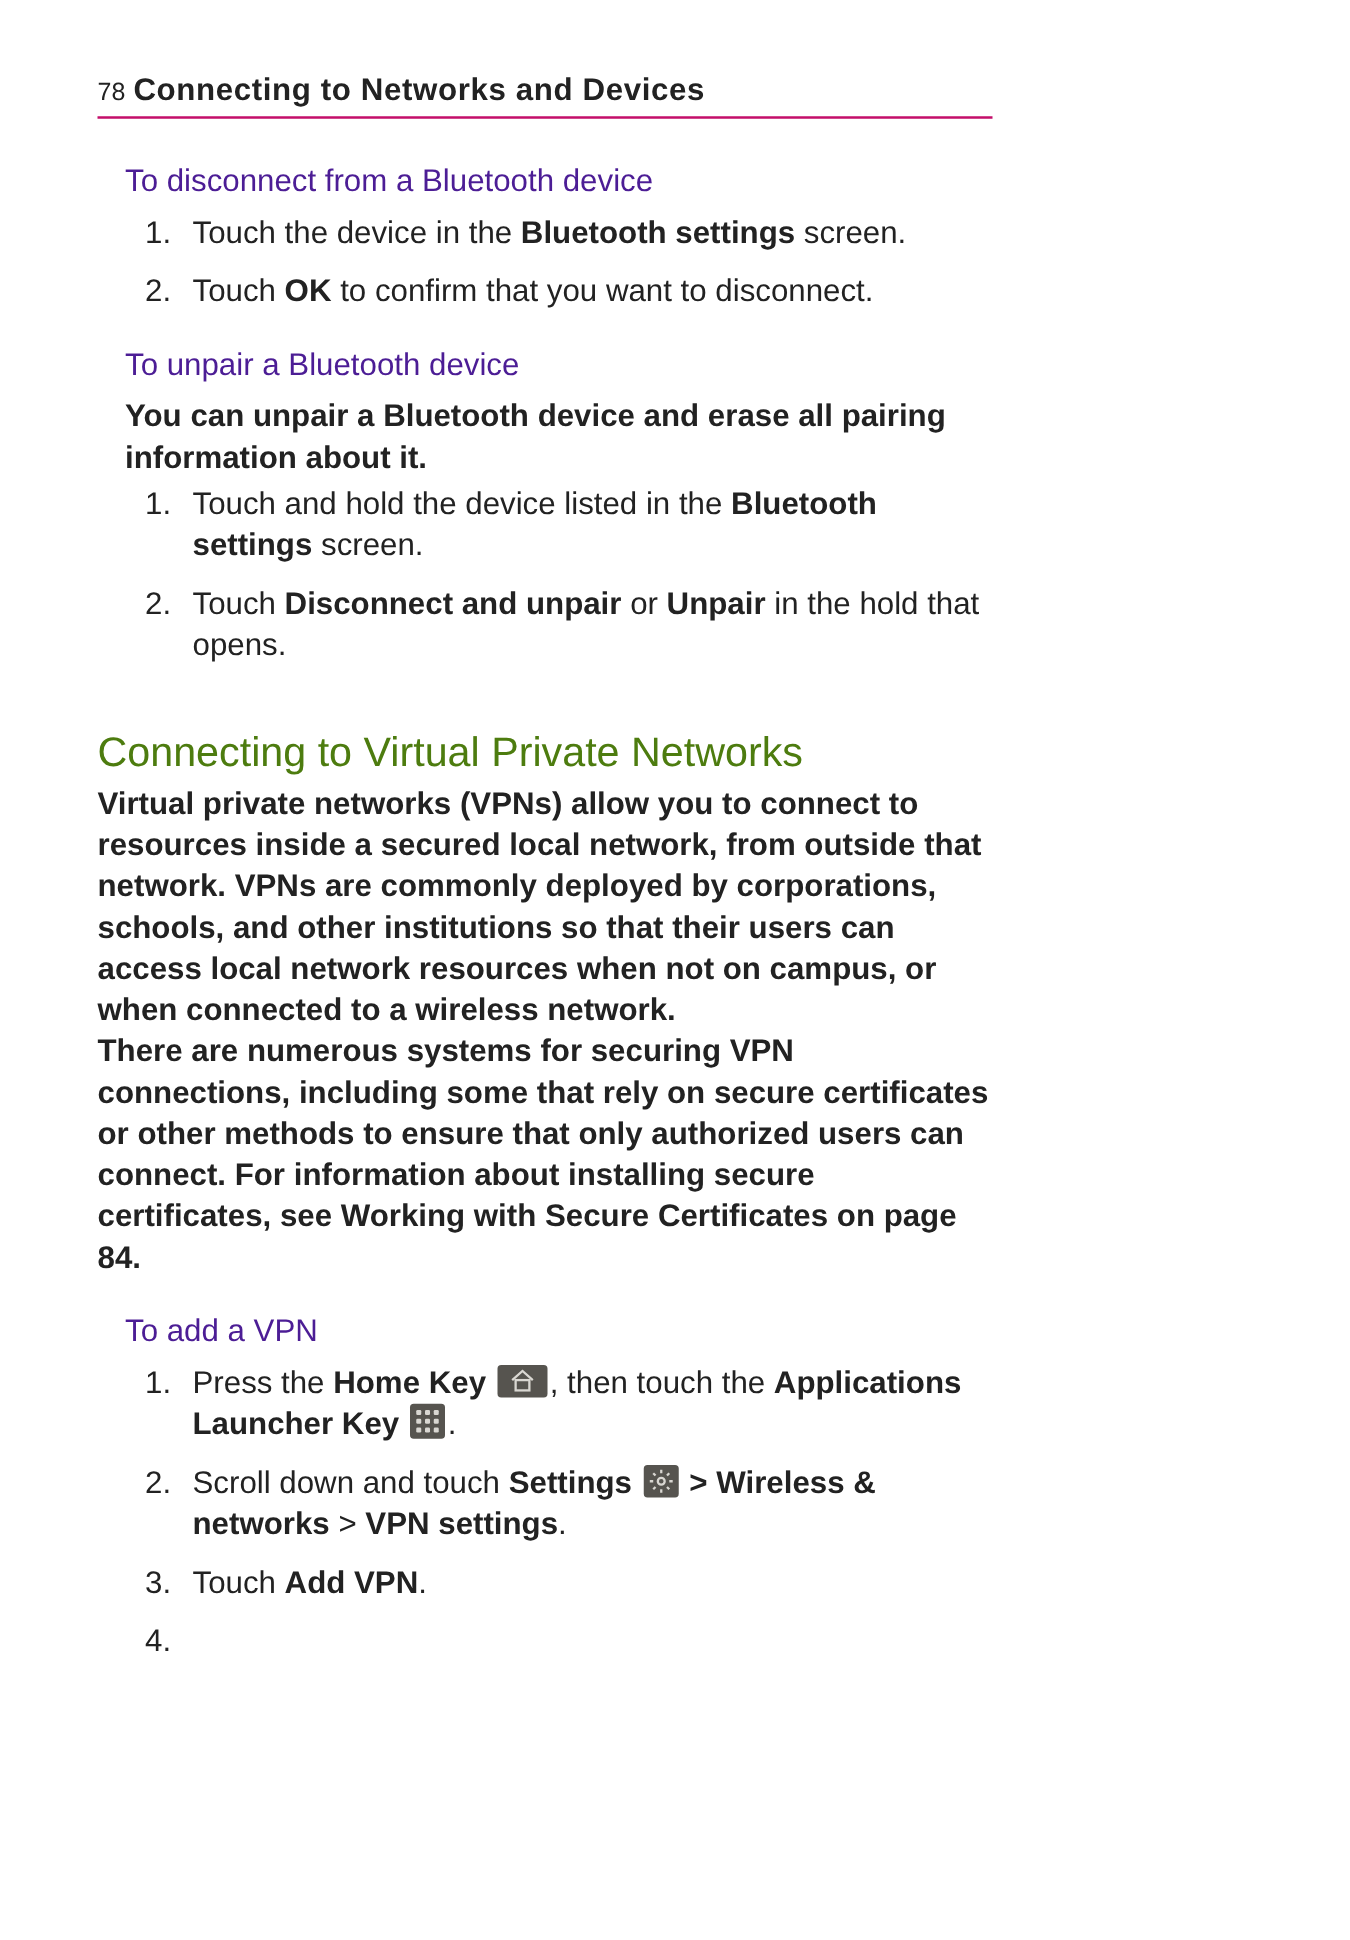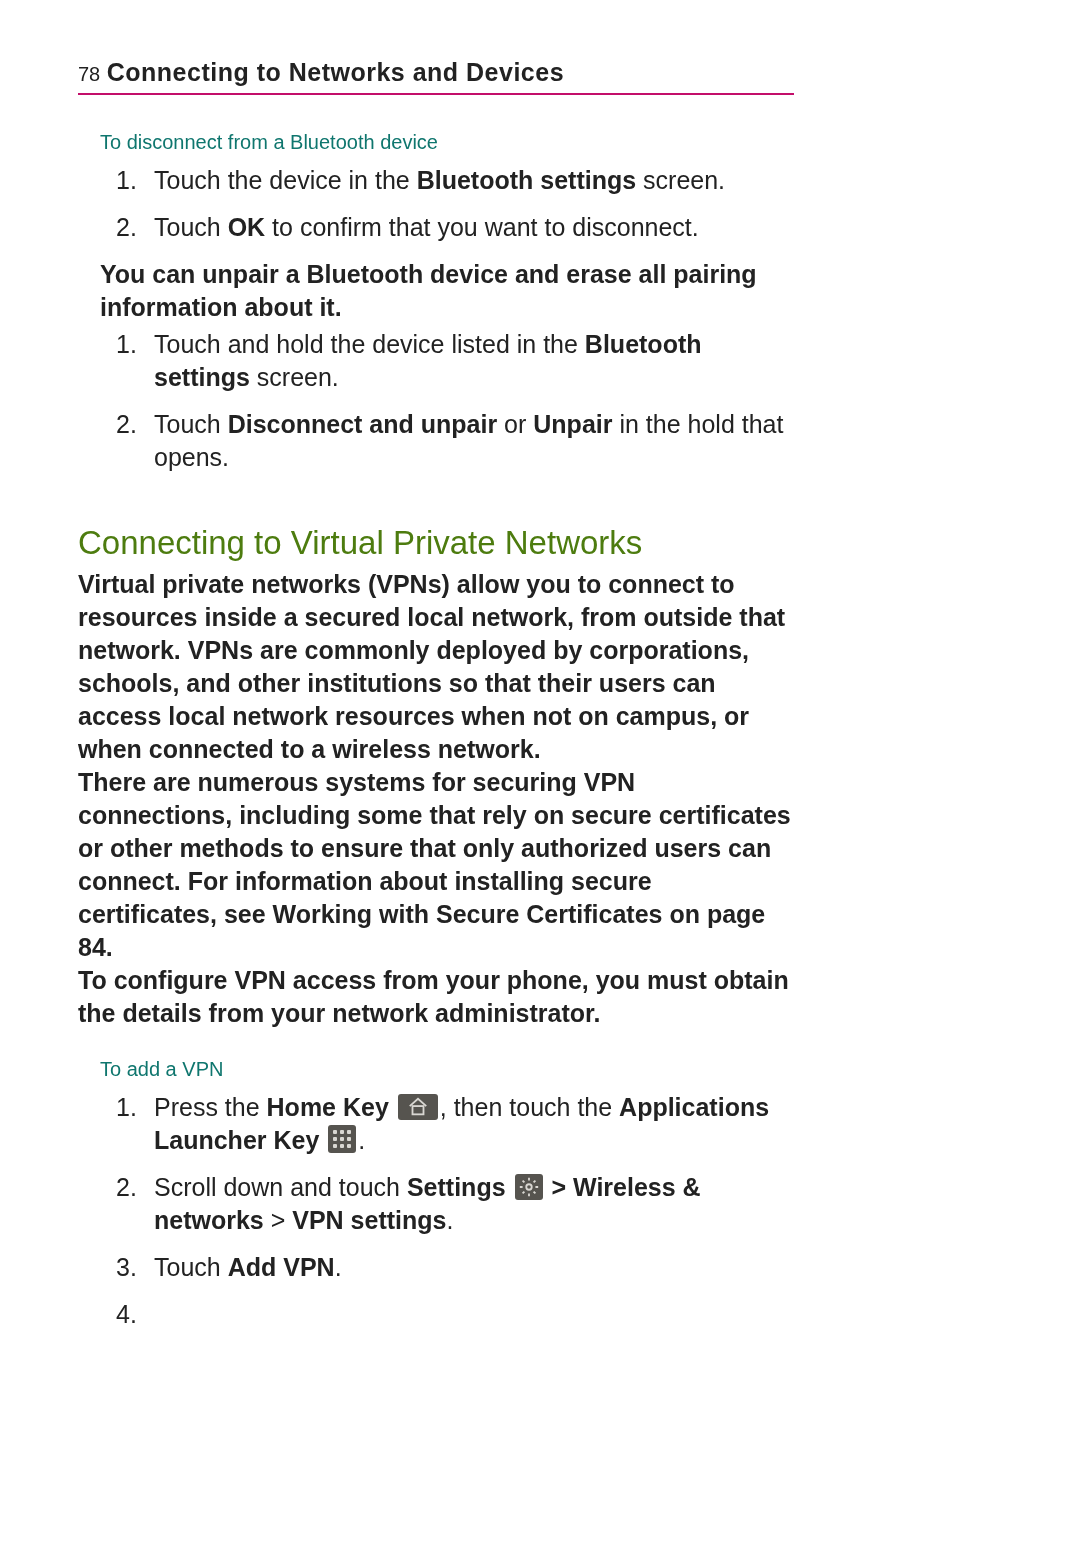--- a/index.html
+++ b/index.html
@@ -28,22 +28,22 @@
     vertical-align: baseline;
     padding-right: 2px;
   }
   .header-title {
     font-size: 25px;
     font-weight: 700;
     letter-spacing: 0.5px;
     color: #222;
   }
   .sub-heading {
-    font-size: 20px;
-    color: #0f766e;
+    font-size: 25px;
+    color: #4c1d95;
     margin: 22px 0 10px 22px;
   }
   .section-title {
     font-size: 33px;
     color: #4d7c0f;
     margin: 50px 0 6px 0;
   }
   .body-text {
     font-size: 25px;
     line-height: 1.32;
@@ -121,36 +121,36 @@
     <li>
       <span class="num">1.</span>
       <span>Touch the device in the </span><span class="bold">Bluetooth settings</span><span> screen.</span>
     </li>
     <li>
       <span class="num">2.</span>
       <span>Touch </span><span class="bold">OK</span><span> to confirm that you want to disconnect.</span>
     </li>
   </ol>
 
+  <div class="sub-heading" style="margin-top:28px;">To unpair a Bluetooth device</div>
   <p class="body-text body-indent gap-top-small">You can unpair a Bluetooth device and erase all pairing information about it.</p>
   <ol class="steps gap-top-med">
     <li>
       <span class="num">1.</span>
       <span>Touch and hold the device listed in the </span><span class="bold">Bluetooth settings</span><span> screen.</span>
     </li>
     <li>
       <span class="num">2.</span>
       <span>Touch </span><span class="bold">Disconnect and unpair</span><span> or </span><span class="bold">Unpair</span><span> in the hold that opens.</span>
     </li>
   </ol>
 
   <div class="section-title">Connecting to Virtual Private Networks</div>
   <p class="body-text">Virtual private networks (VPNs) allow you to connect to resources inside a secured local network, from outside that network. VPNs are commonly deployed by corporations, schools, and other institutions so that their users can access local network resources when not on campus, or when connected to a wireless network.</p>
   <p class="body-text">There are numerous systems for securing VPN connections, including some that rely on secure certificates or other methods to ensure that only authorized users can connect. For information about installing secure certificates, see Working with Secure Certificates on page 84.</p>
-  <p class="body-text">To configure VPN access from your phone, you must obtain the details from your network administrator.</p>
 
   <div class="sub-heading" style="margin-top:28px;">To add a VPN</div>
   <ol class="steps">
     <li>
       <span class="num">1.</span>
       <span>Press the </span><span class="bold">Home Key</span>
       <span class="icon-box icon-home">
         <svg width="22" height="22" viewBox="0 0 24 24" fill="none">
           <path d="M3 11 L12 3 L21 11" stroke="#d9d7d2" stroke-width="2" fill="none"></path>
           <rect x="6" y="11" width="12" height="9" stroke="#d9d7d2" stroke-width="2" fill="none"></rect>

